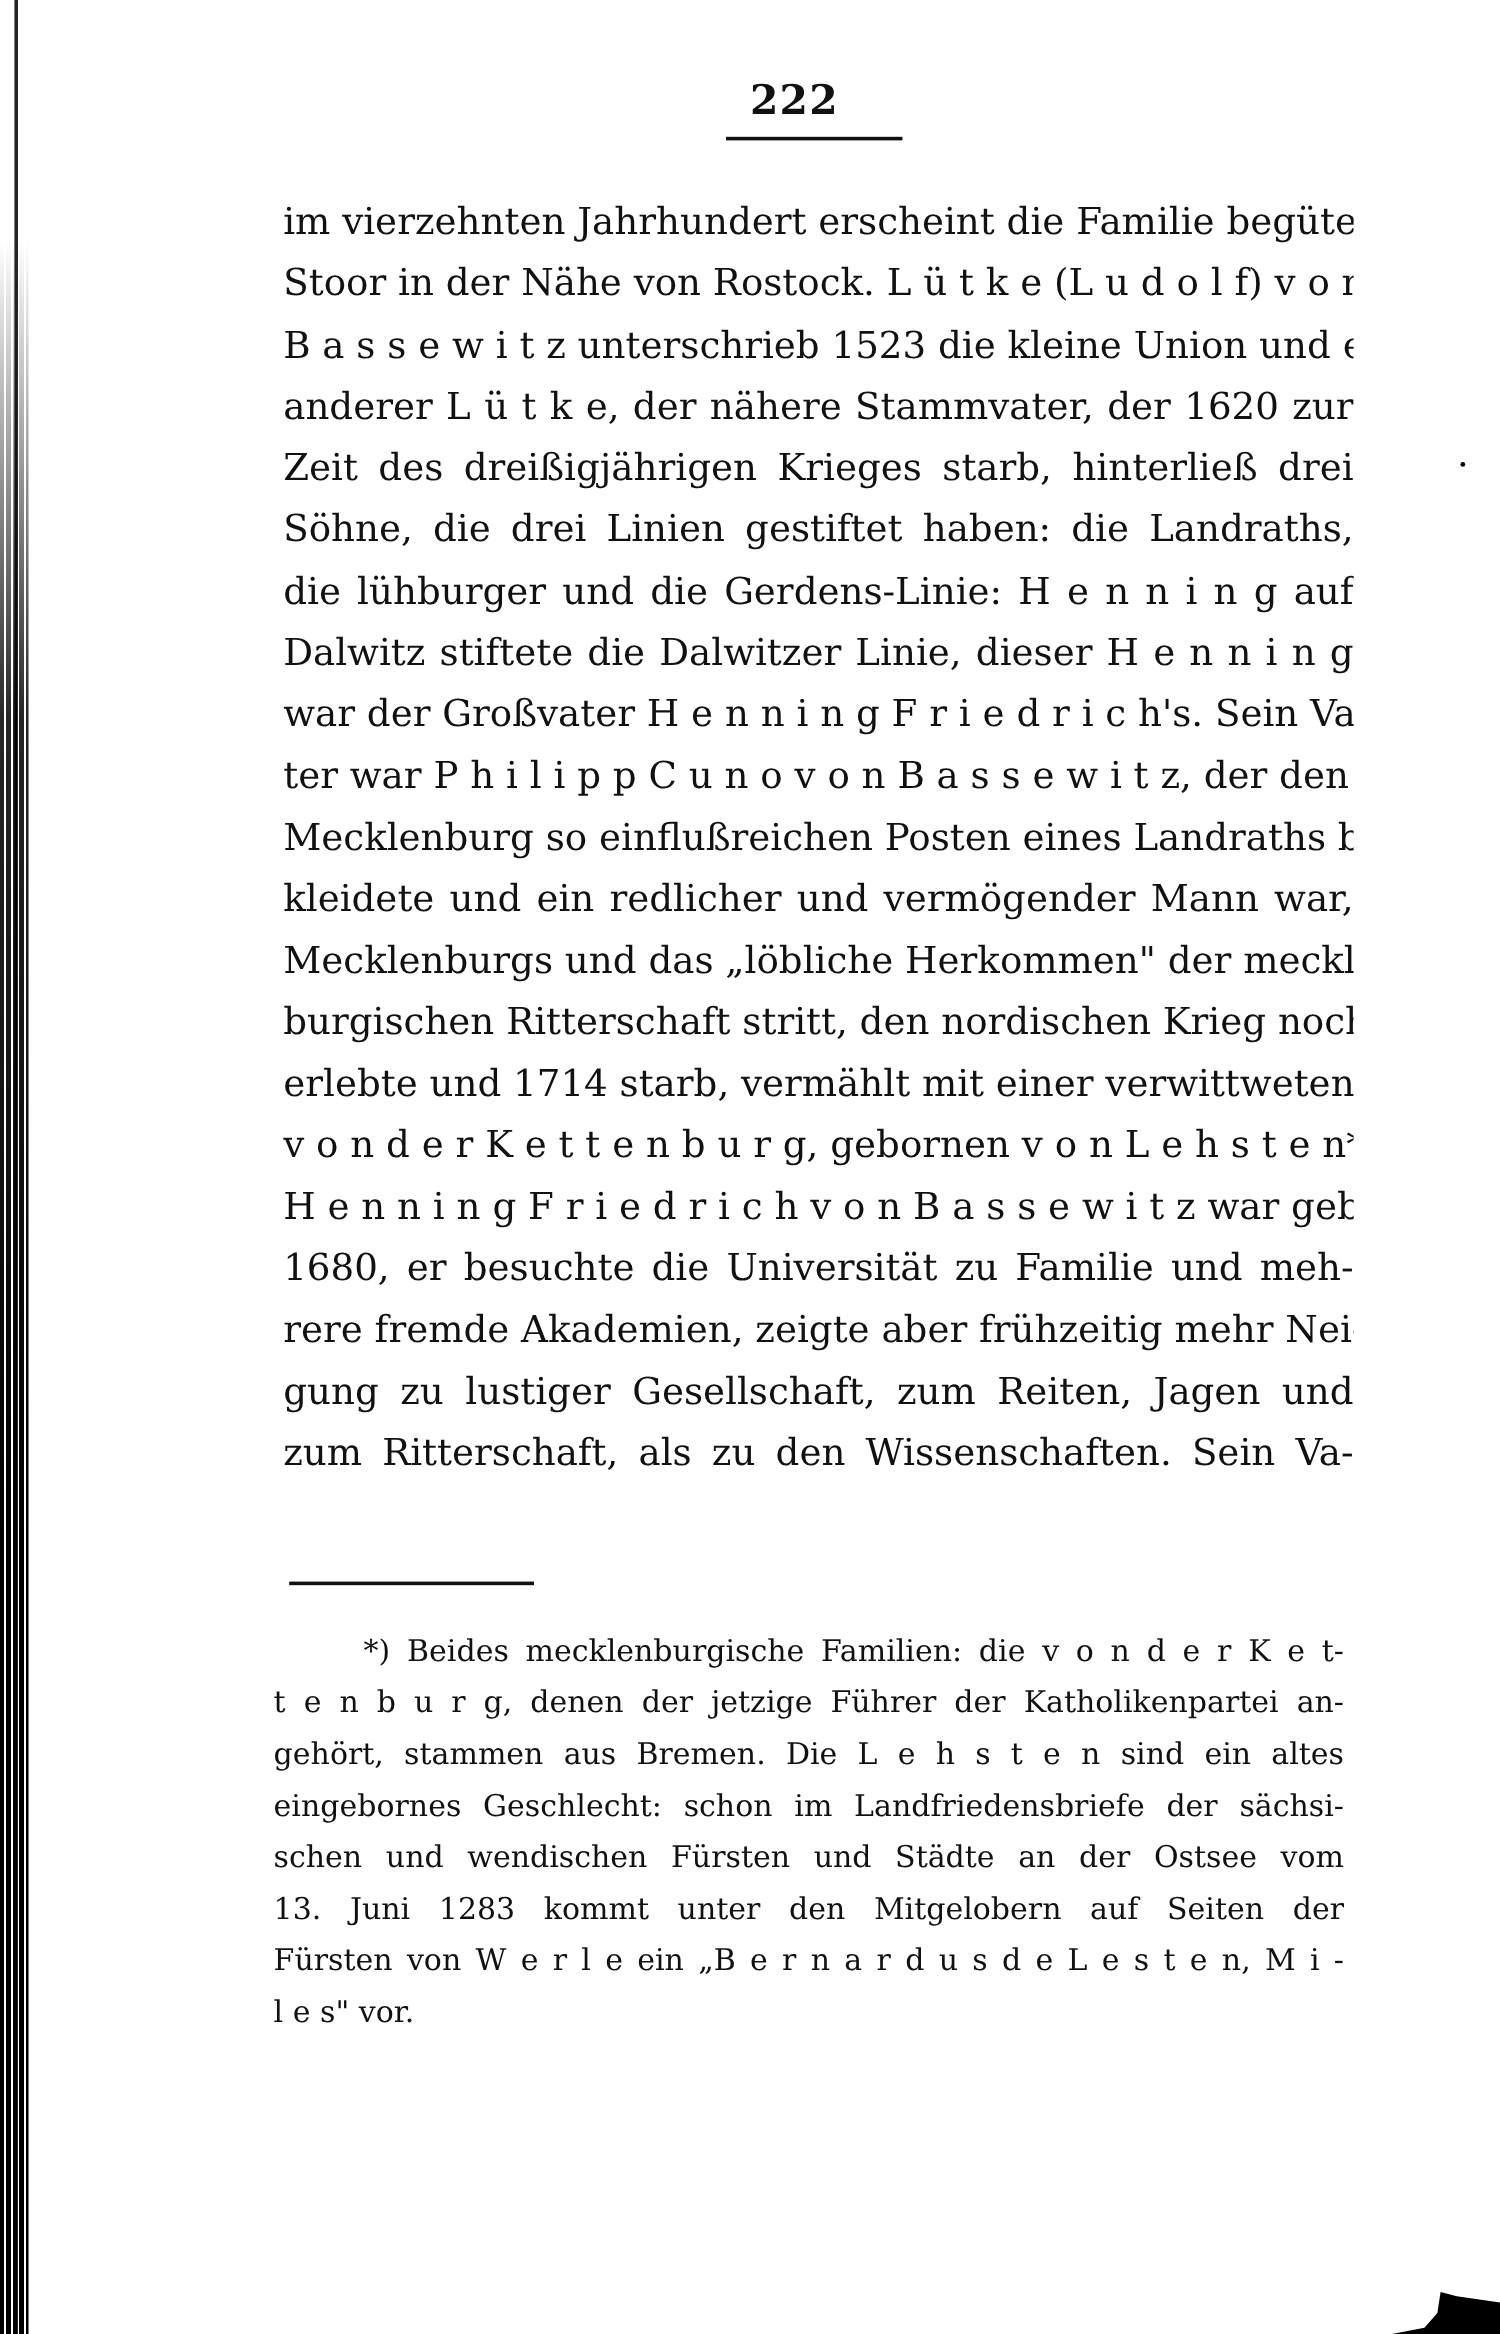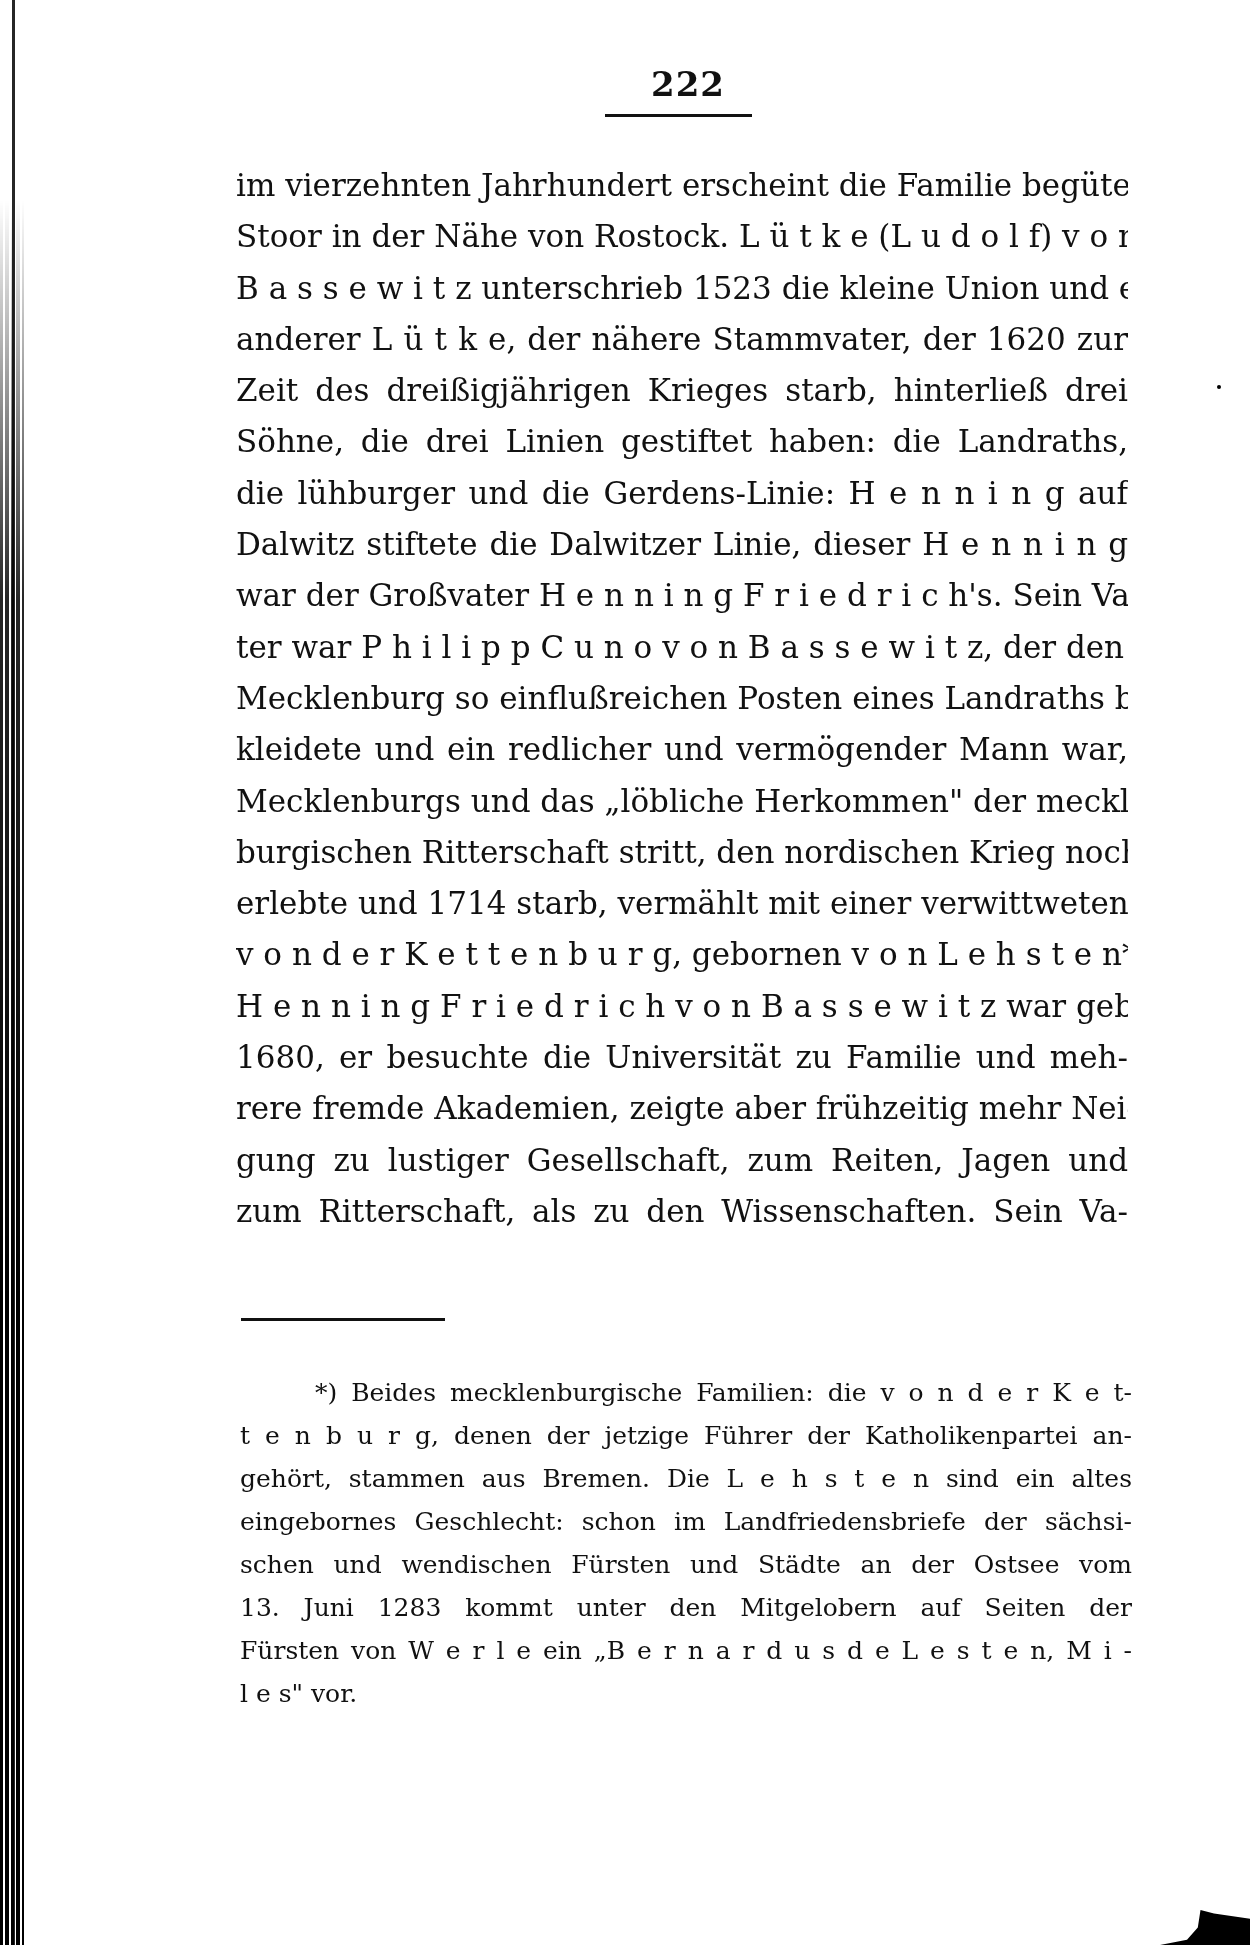--- a/index.html
+++ b/index.html
@@ -50,21 +50,21 @@
       position: absolute;
       left: 1217px; top: 385px;
       width: 4px; height: 4px;
       border-radius: 50%;
       background: #000;
     }
     .page-number {
       position: absolute;
       left: 625px; top: 64px;
       width: 100px;
-      text-align: right;
+      text-align: left;
       font-family: "DejaVu Serif", serif;
       font-weight: bold;
       font-size: 34px;
       letter-spacing: 1px;
       line-height: 40px;
     }
     .page-number-rule {
       position: absolute;
       left: 605px; top: 114px;
       width: 147px; height: 3px;
@@ -87,23 +87,22 @@
       overflow: hidden;
     }
     .footnote-rule {
       position: absolute;
       left: 241px; top: 1318px;
       width: 204px; height: 3px;
       background: #111;
     }
     .footnote {
       position: absolute;
-      left: 240px; top: 1354px;
+      left: 228px; top: 1354px;
       width: 892px;
-      margin-top: 17px;
     }
     .fn-line {
       display: block;
       height: 43px;
       line-height: 43px;
       font-family: "DejaVu Serif", serif;
       font-size: 25px;
       white-space: nowrap;
       text-align: justify;
       text-align-last: justify;

